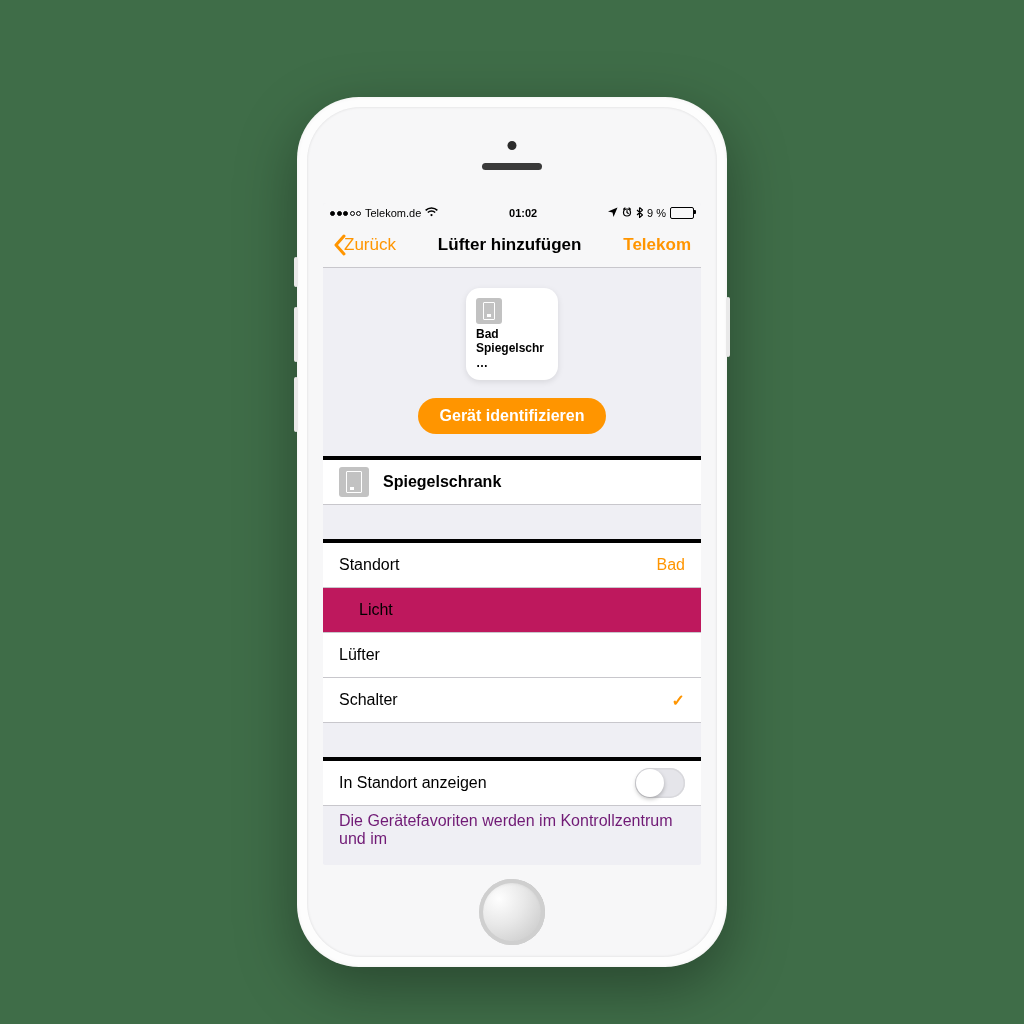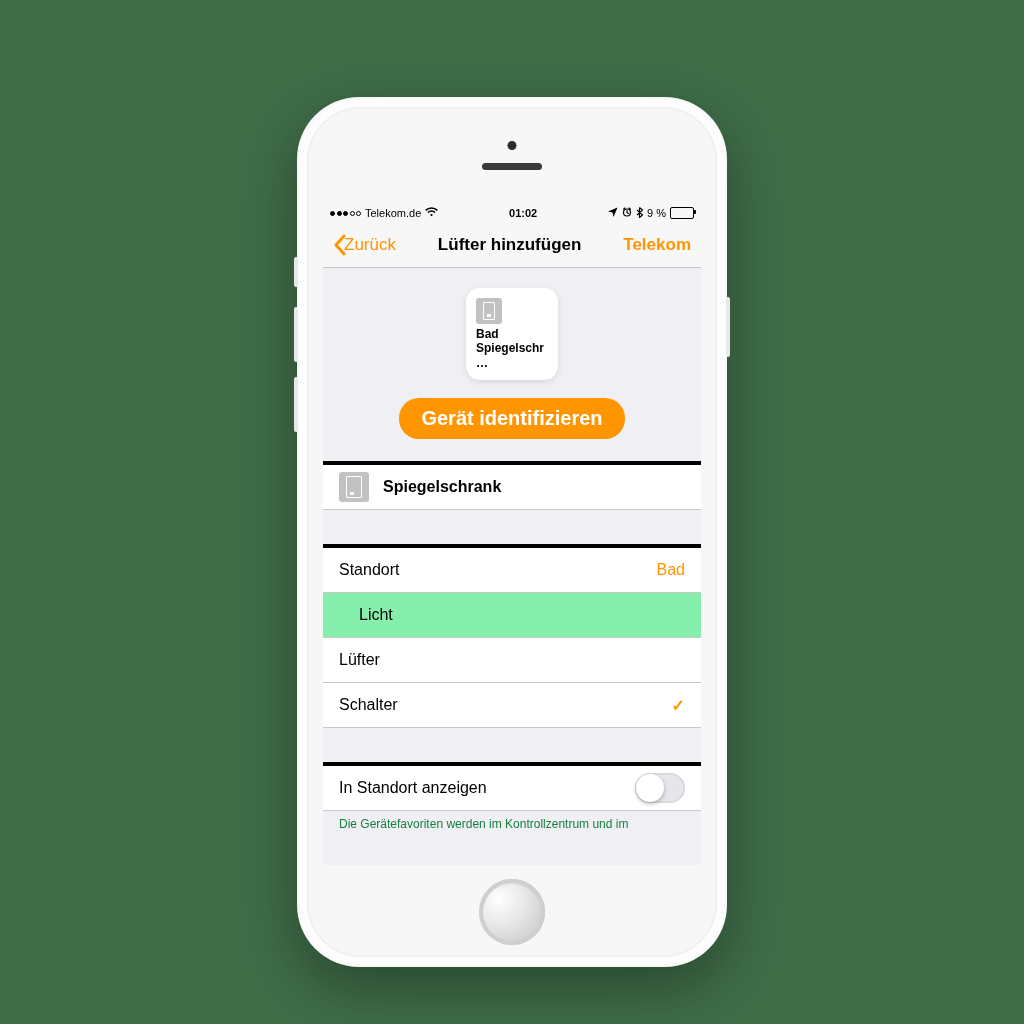--- a/index.html
+++ b/index.html
@@ -76,37 +76,37 @@
   .tile-icon::before,.row-icon::before{
     content:"";position:absolute;left:7px;top:4px;right:7px;bottom:4px;
     border:1.5px solid #fff;border-radius:1px;
   }
   .tile-icon::after,.row-icon::after{
     content:"";position:absolute;left:11px;bottom:7px;width:4px;height:3px;background:#fff;
   }
   .tile-label{font-size:12px;font-weight:600;line-height:1.2;word-break:break-word;}
   .identify-btn{
     margin-top:18px;background:#ff9500;color:#fff;border:none;
-    font-size:20px;font-weight:600;padding:9px 22px;border-radius:20px;
+    font-size:16px;font-weight:600;padding:9px 22px;border-radius:20px;
   }
   .group{background:#fff;border-top:4px solid #000000;border-bottom:1px solid #c8c7cc;}
   .row{
     min-height:44px;padding:0 16px;display:flex;align-items:center;gap:14px;
     border-bottom:1px solid #c8c7cc;font-size:16px;
   }
   .row:last-child{border-bottom:none;}
   .row .label{flex:1;color:#000;}
   .row .value{color:#ff9500;}
-  .row.sel{background:#86efac;padding-left:36px;}
+  .row.sel{background:#be185d;padding-left:36px;}
   .row.sel .label{color:#000;}
   .row-icon{width:30px;height:30px;}
   .row-name{font-weight:700;}
   .check{color:#ff9500;font-size:16px;font-weight:800;}
   .spacer{height:34px;}
-  .footer-note{font-size:12px;color:#15803d;padding:6px 16px 0;}
+  .footer-note{font-size:16px;color:#701a75;padding:6px 16px 0;}
   
   .toggle{
     width:50px;height:30px;border-radius:15px;background:#e5e5ea;position:relative;
     box-shadow:inset 0 0 0 1.5px #d8d8dc;
   }
   .knob{
     width:28px;height:28px;background:#fff;border-radius:50%;
     position:absolute;top:1px;left:1px;box-shadow:0 2px 4px rgba(0,0,0,.25);
   }
 </style>

